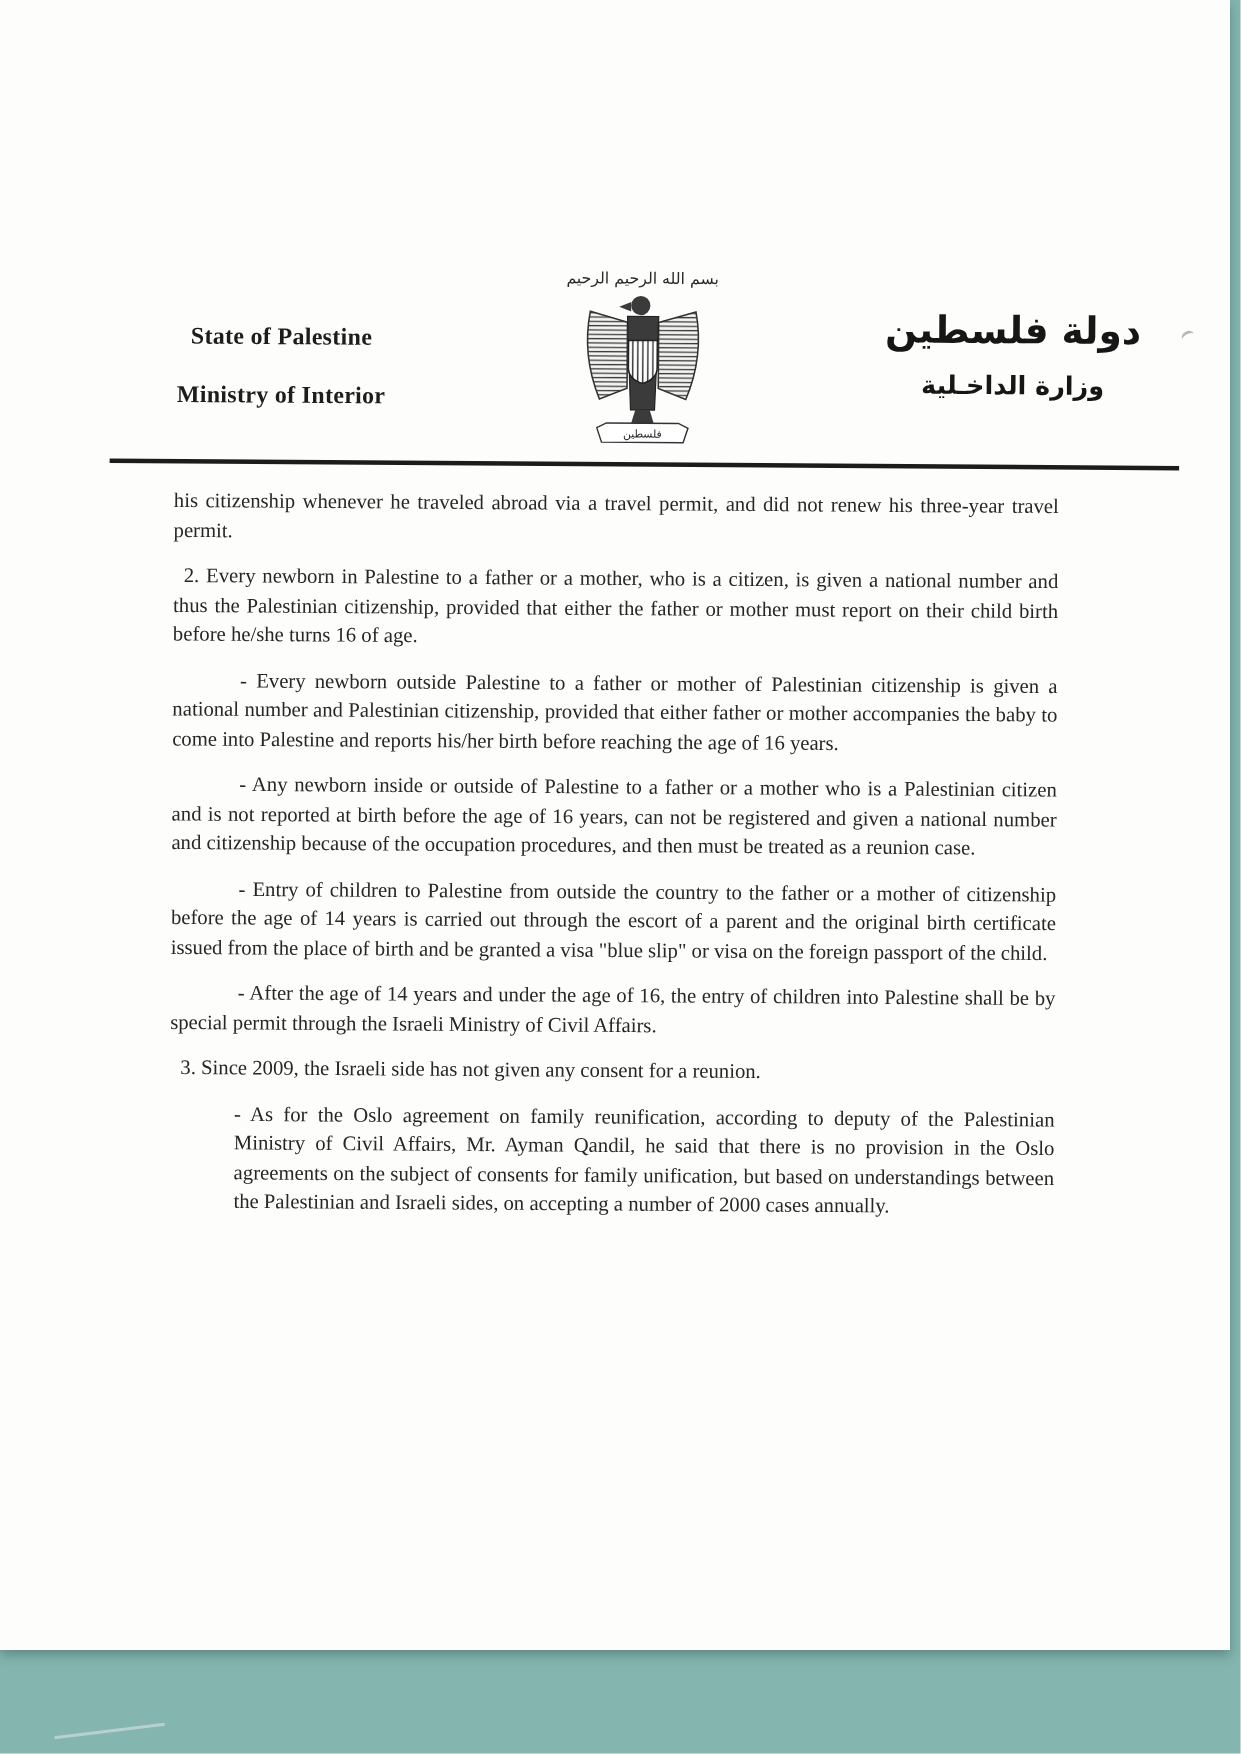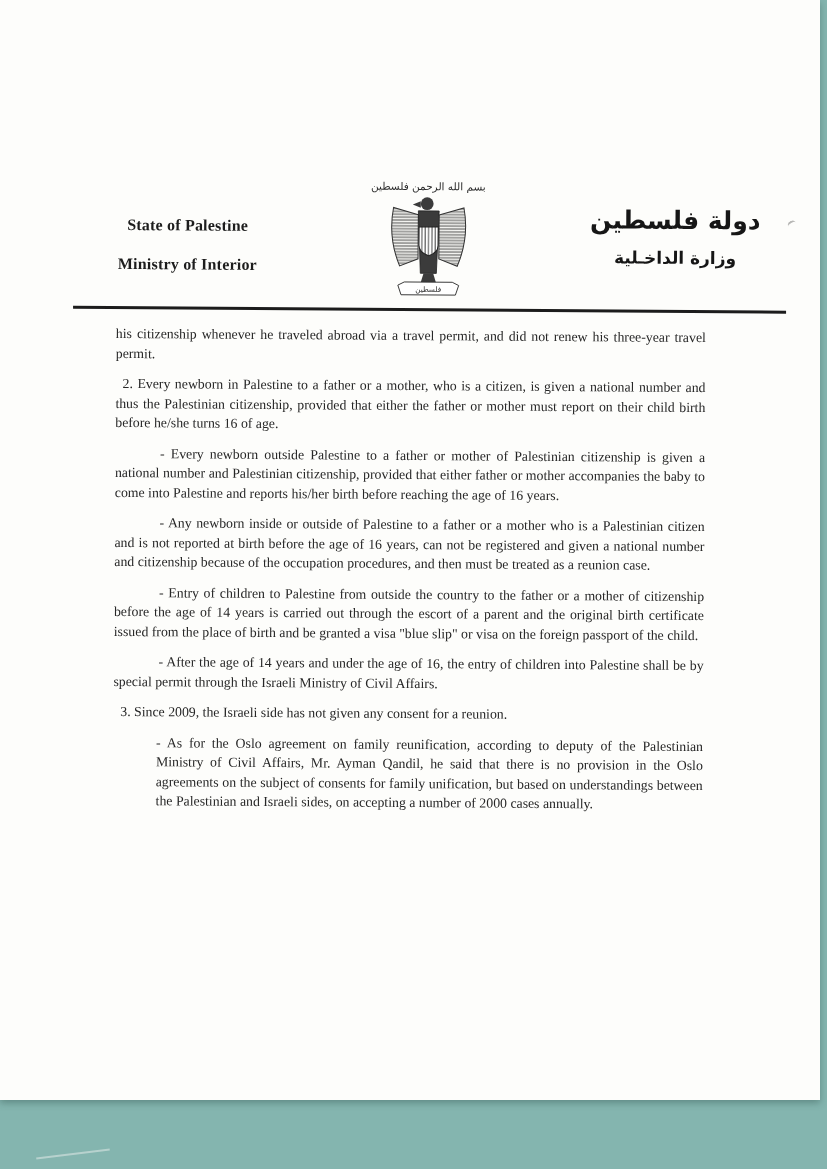--- a/index.html
+++ b/index.html
@@ -90,21 +90,21 @@
   <div class="paper">
     <div class="content">
 
       <header class="doc-header">
         <div class="header-en">
           <div class="en1">State of Palestine</div>
           <div class="en2">Ministry of Interior</div>
         </div>
 
         <div class="header-emblem">
-          <div class="bismillah">بسم الله الرحمن فلسطين</div>
+          <div class="bismillah">بسم الله الرحيم الرحيم</div>
           <svg class="emblem-svg" width="96" height="106" viewBox="0 0 120 132" xmlns="http://www.w3.org/2000/svg">
             <defs>
               <pattern id="hwing" width="3.6" height="3.6" patternUnits="userSpaceOnUse">
                 <rect width="3.6" height="3.6" fill="#f4f4f1"></rect>
                 <line x1="0" y1="1.2" x2="3.6" y2="1.2" stroke="#3c3c3c" stroke-width="1.1"></line>
               </pattern>
               <pattern id="vshield" width="4.2" height="4.2" patternUnits="userSpaceOnUse">
                 <rect width="4.2" height="4.2" fill="#ffffff"></rect>
                 <line x1="1.2" y1="0" x2="1.2" y2="4.2" stroke="#3c3c3c" stroke-width="1.2"></line>
               </pattern>

